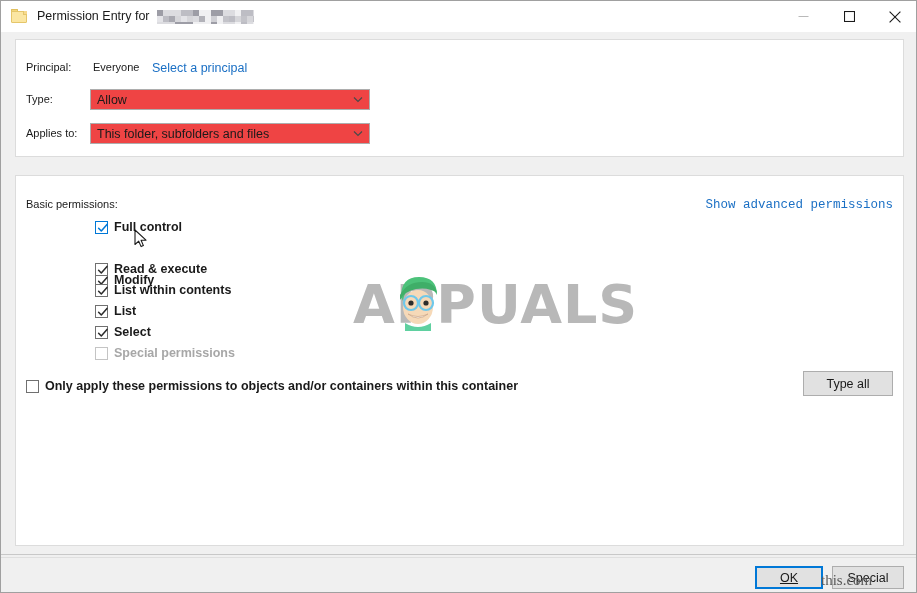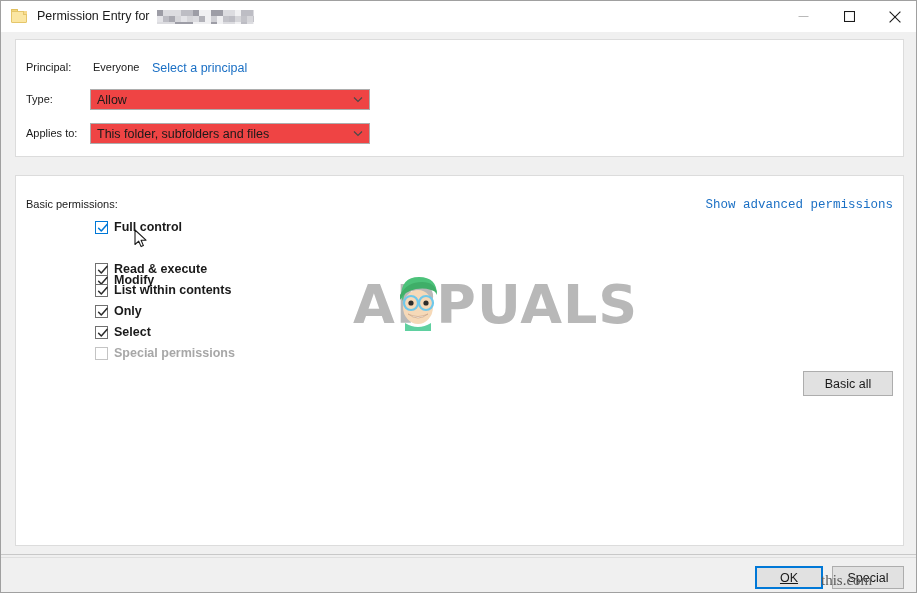--- a/index.html
+++ b/index.html
@@ -343,39 +343,43 @@
             </svg>
           </span>
           <span class="cbtext">List within contents</span>
         </div>
         <div class="cbrow" style="left: 79px; top: 128px;">
           <span class="cbox">
             <svg width="12" height="12" viewBox="0 0 12 12">
               <polyline points="1.6,6.2 4.3,9 10,2.4" fill="none" stroke="#2b2b2b" stroke-width="1.5" stroke-linecap="round" stroke-linejoin="round"></polyline>
             </svg>
           </span>
-          <span class="cbtext">Only</span>
+          <span class="cbtext">List</span>
         </div>
         <div class="cbrow" style="left: 79px; top: 149px;">
           <span class="cbox">
             <svg width="12" height="12" viewBox="0 0 12 12">
               <polyline points="1.6,6.2 4.3,9 10,2.4" fill="none" stroke="#2b2b2b" stroke-width="1.5" stroke-linecap="round" stroke-linejoin="round"></polyline>
             </svg>
           </span>
           <span class="cbtext">Select</span>
         </div>
         <div class="cbrow" style="left: 79px; top: 170px;">
           <span class="cbox disabled"></span>
           <span class="cbtext disabled">Special permissions</span>
         </div>
       </div>
 
+    <div class="cbrow" style="left:10px; top:203px;">
+      <span class="cbox" id="only-apply-box"></span>
+      <span class="cbtext">Only apply these permissions to objects and/or containers within this container</span>
+    </div>
 
     <div class="btn" style="right:10px; top:195px; width:90px; height:25px;">
-      <span>Basic all</span>
+      <span>Type all</span>
     </div>
   </div>
 
   <div id="bottom-sep"></div>
   <div id="bottombar">
     <div class="btn focused" style="left:754px; top:8px; width:68px; height:23px;text-decoration:underline;">
       <span>OK</span>
     </div>
     <div class="btn" style="left:831px; top:8px; width:72px; height:23px;">
       <span>Special</span>

